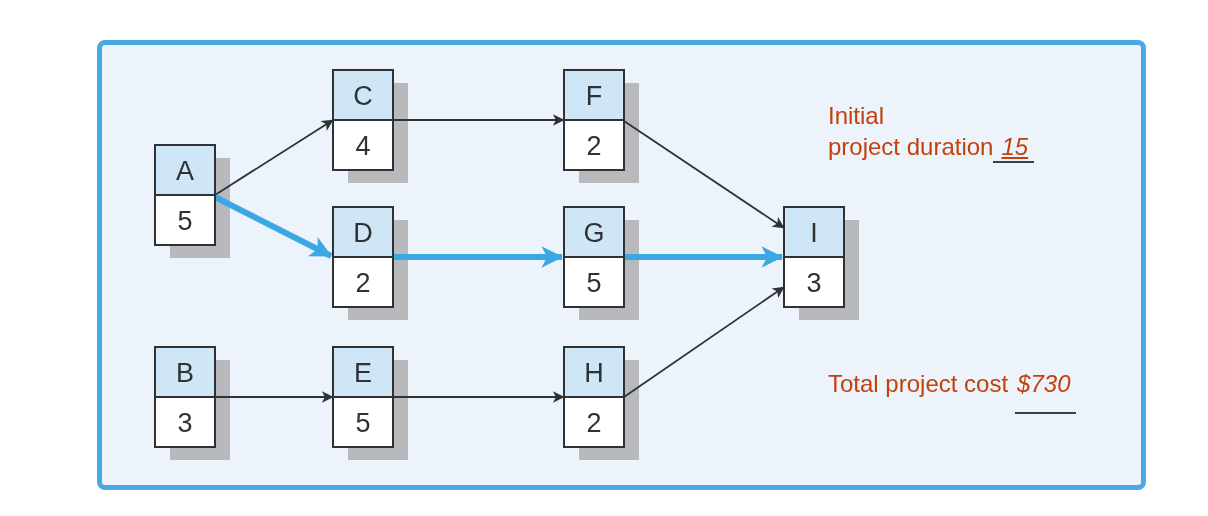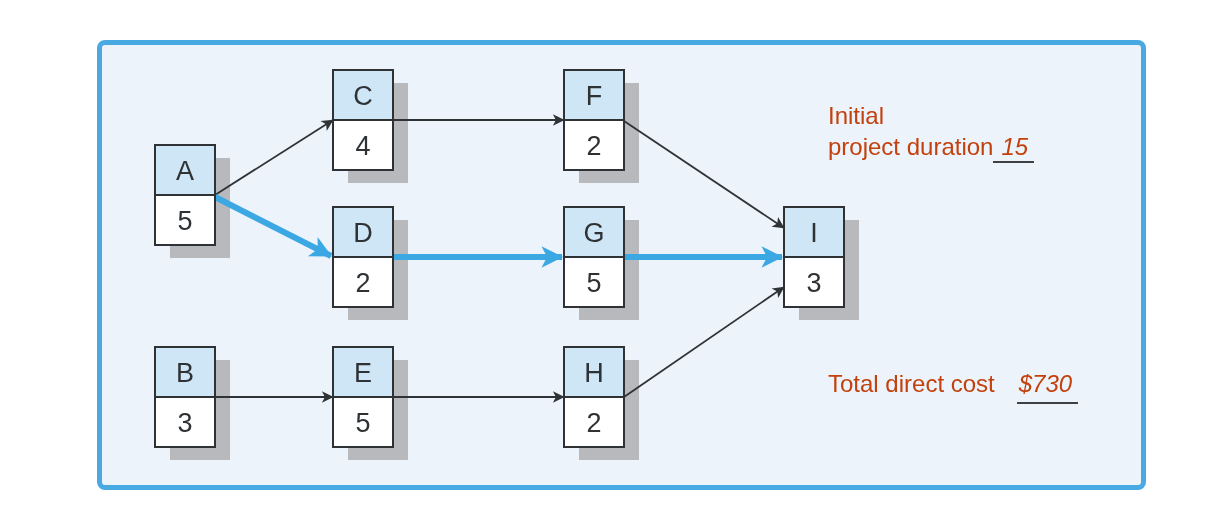--- a/index.html
+++ b/index.html
@@ -45,22 +45,22 @@
     line-height: 31px;
     color: #c2410c;
     white-space: nowrap;
   }
   .ann-duration { left: 828px; top: 100px; }
   .ann-cost { left: 828px; top: 368px; }
   .uval {
     font-style: italic;
     border-bottom: 2px solid #3e4043;
   }
-  .uval-duration { padding: 0 6px 1px 8px; }
-  .uval-cost { margin-left: 22px; padding: 0 6px 5px 2px; }
+  .uval-duration { padding: 0 6px 1px 8px; text-decoration: underline; }
+  .uval-cost { margin-left: 7px; padding: 0 6px 15px 2px; }
 </style>
 </head>
 <body>
 
 <div class="page">
   <div class="panel"></div>
 
   <svg class="diagram" viewBox="0 0 1208 516">
     <defs>
       <marker id="mBlack" viewBox="0 0 10 10" refX="9.5" refY="5" markerWidth="8" markerHeight="6.5" orient="auto">
@@ -148,14 +148,14 @@
         <rect class="cell top" x="0" y="0" width="60" height="50"></rect>
         <rect class="cell bot" x="0" y="50" width="60" height="50"></rect>
         <text class="ntext" x="30" y="35">I</text>
         <text class="ntext" x="30" y="85">3</text>
       </g>
     </g>
   </svg>
 
   <div class="ann ann-duration"><span>Initial</span><br><span>project duration</span><span class="uval uval-duration">15</span></div>
 
-  <div class="ann ann-cost"><span>Total direct cost</span><span class="uval uval-cost">$730</span></div>
+  <div class="ann ann-cost"><span>Total project cost</span><span class="uval uval-cost">$730</span></div>
 </div>
 
 </body></html>

